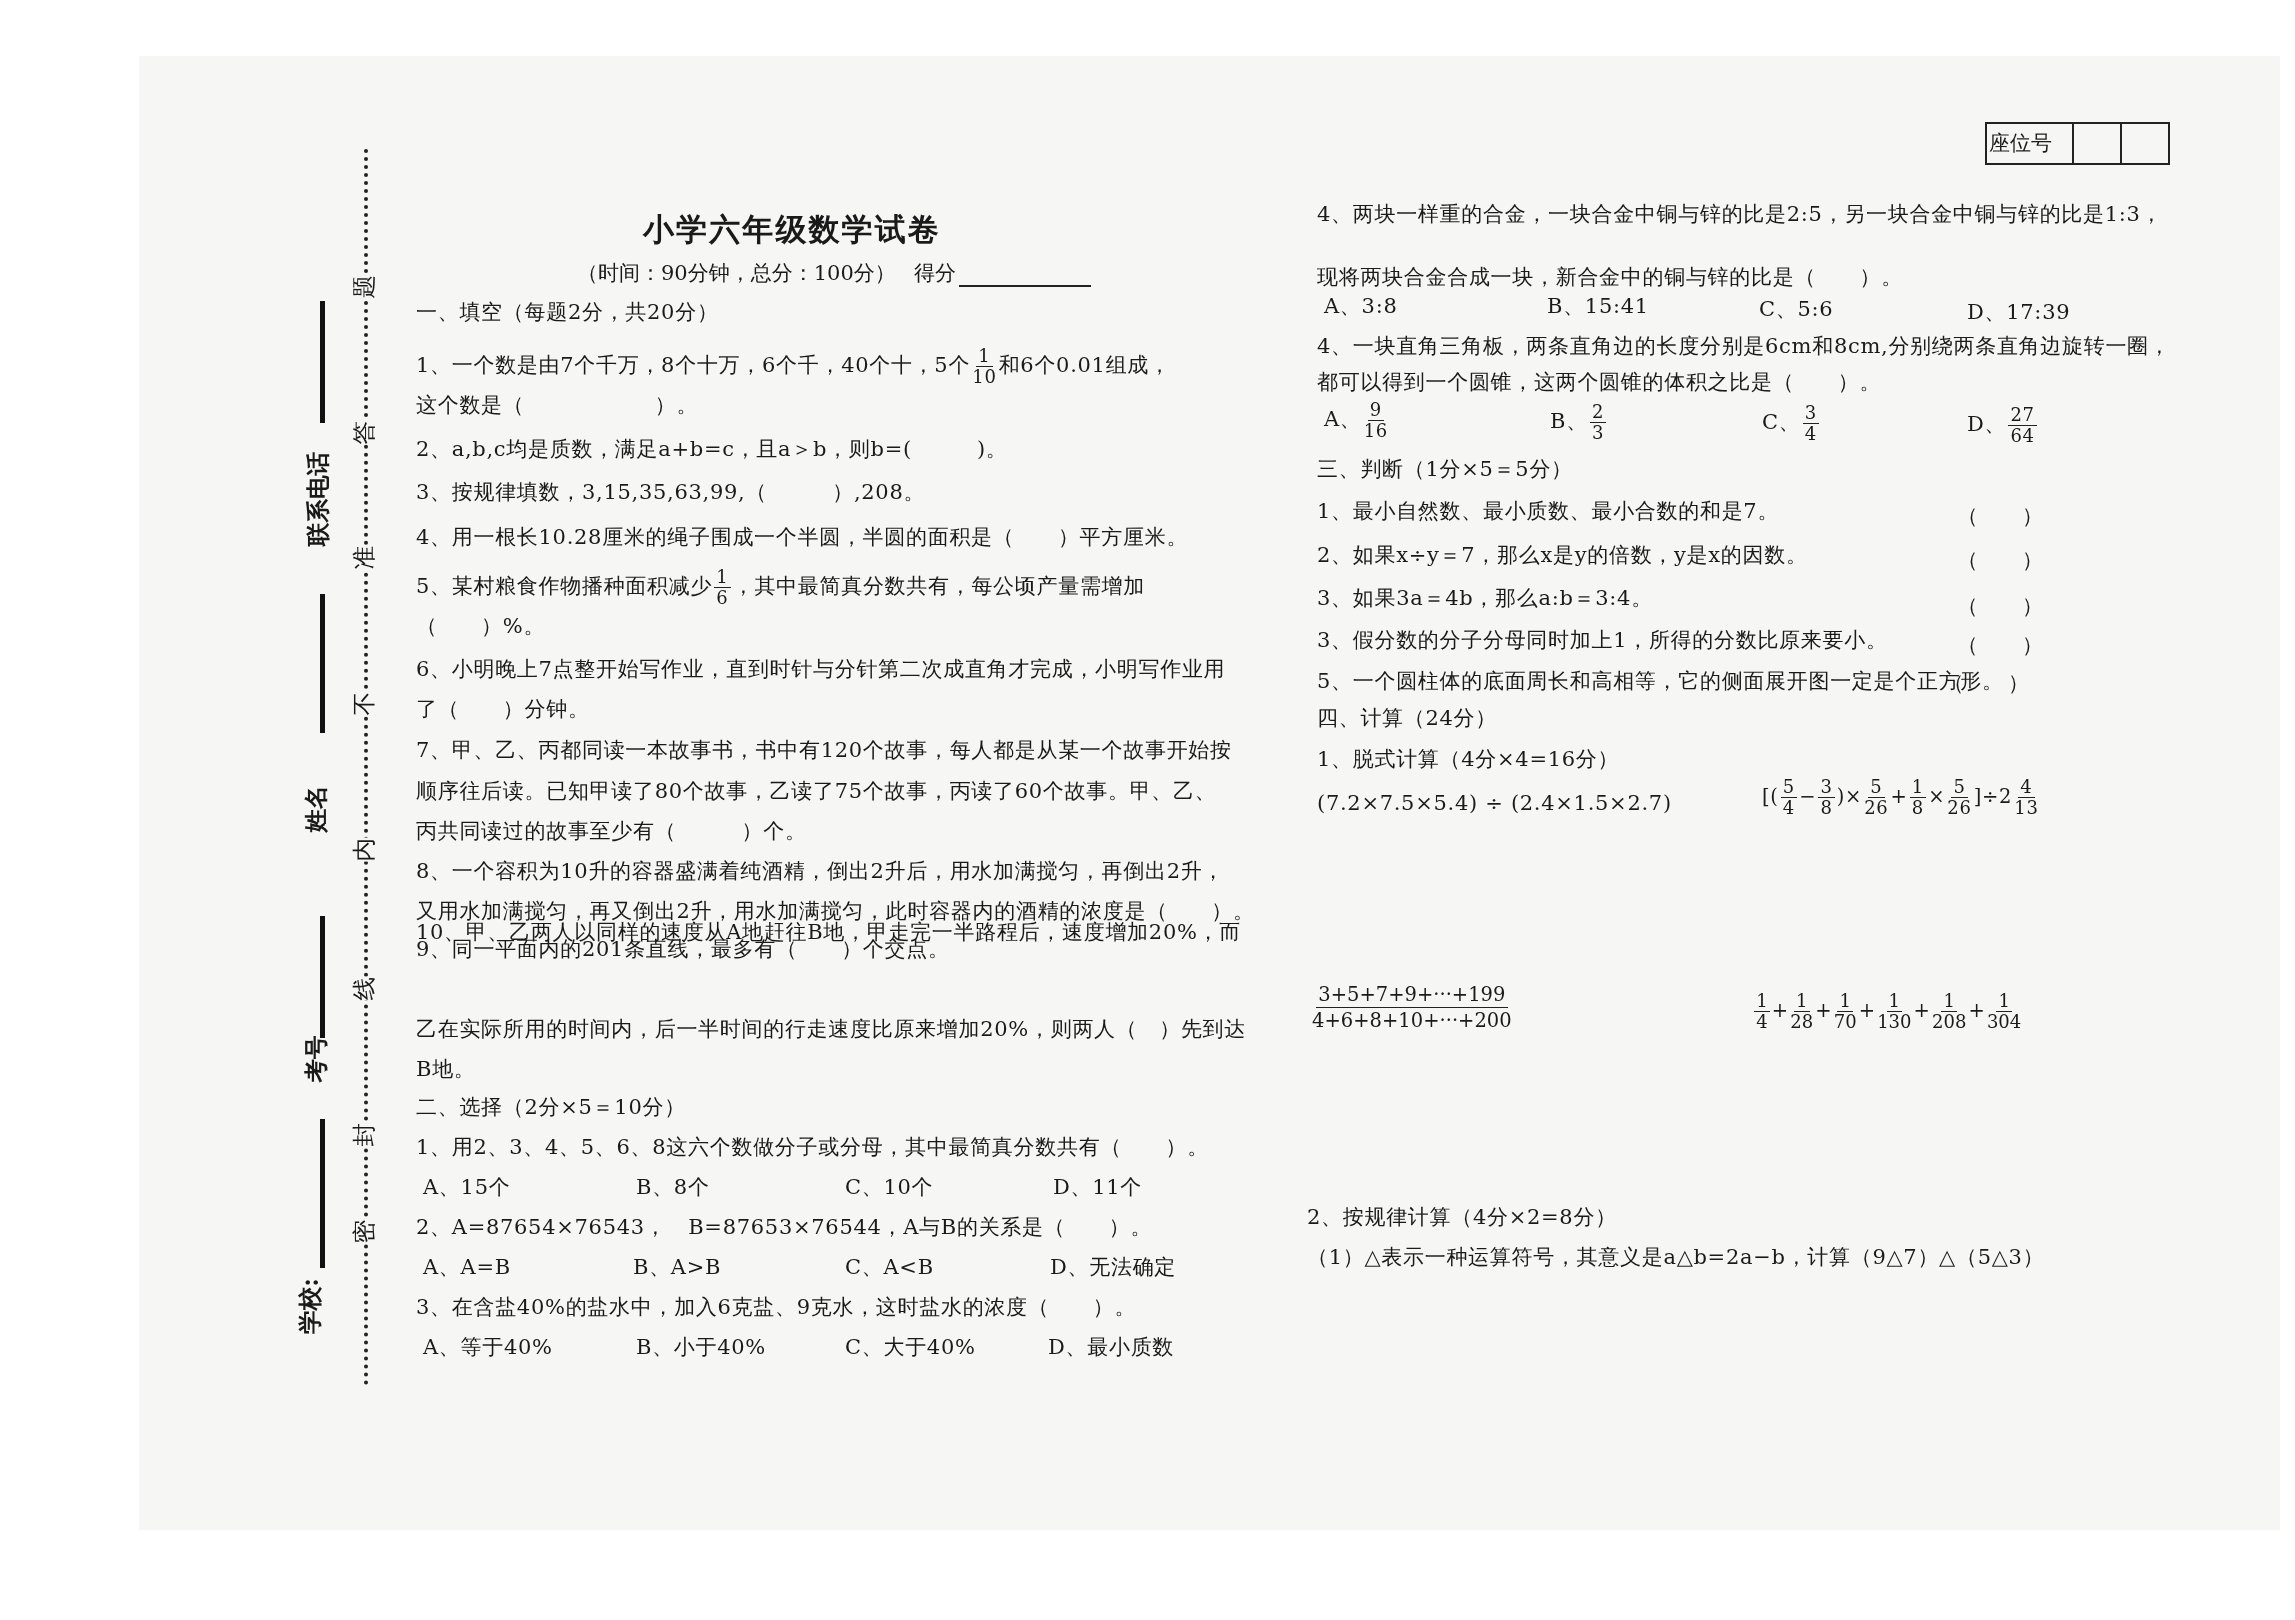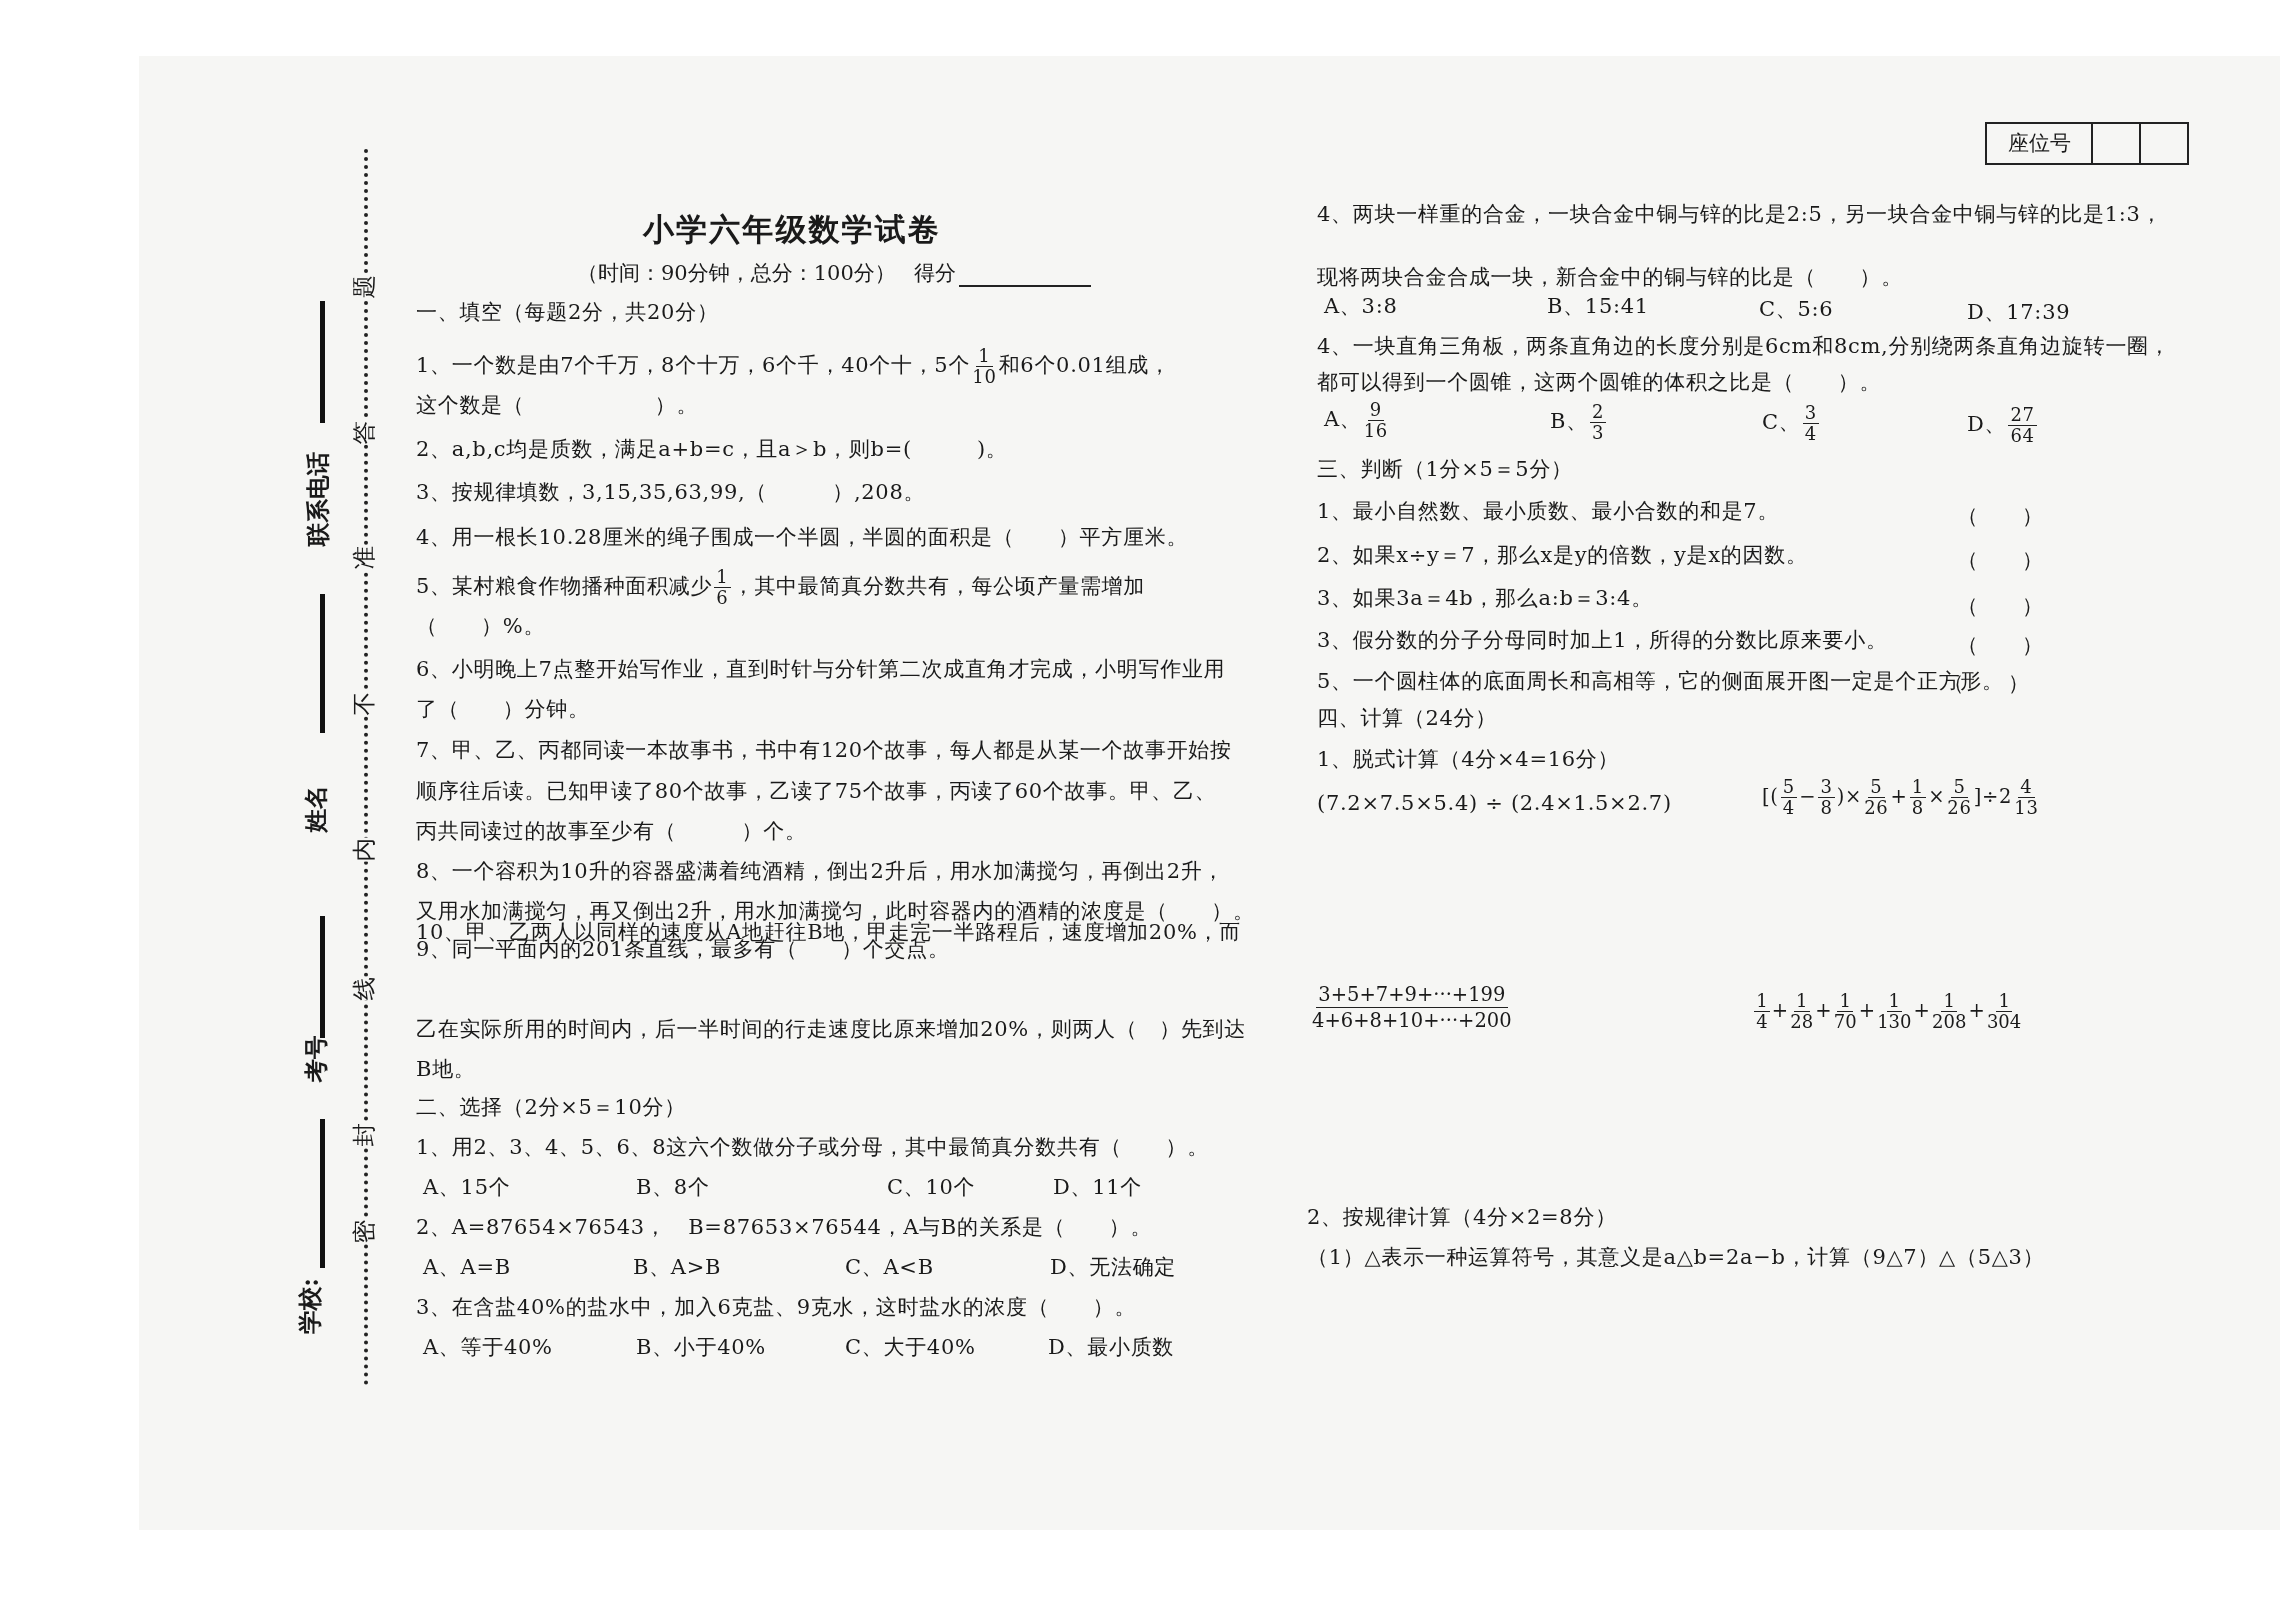--- a/index.html
+++ b/index.html
@@ -13,21 +13,21 @@
   .sub { font-size:21px; }
   .score-line { display:inline-block; width:132px; border-bottom:2.1px solid #222; height:21px; vertical-align:bottom; margin-left:2.8px; }
   
   .seal-line { position:absolute; left:364px; top:149px; height:1237px; border-left:4.2px dotted #222; }
   .seal-char { position:absolute; left:353px; font-size:23.6px; background:#f6f6f4; transform:rotate(-90deg); line-height:23.6px; }
   .field-label { position:absolute; left:292px; font-size:23.6px; font-weight:bold; transform:rotate(-90deg); transform-origin:center; }
   .field-rule { position:absolute; left:320px; width:4.9px; background:#111; }
   
   .seat { position:absolute; left:1985px; top:122px; height:39px; border:2.1px solid #222; display:flex; }
   .seat div { border-right:2.1px solid #222; }
-  .seat .lbl { width:83px; font-size:21px; line-height:39px; padding-left:21px; }
+  .seat .lbl { width:83px; font-size:21px; line-height:39px; padding-left:2px; }
   .seat .cell { width:46px; }
   .seat .cell:last-child { border-right:none; }
   
   .frac { display:inline-flex; flex-direction:column; align-items:center; vertical-align:middle; font-size:18px; line-height:19.5px; margin:0 2.1px; }
   .frac .n { border-bottom:1.4px solid #222; padding:0 2.1px; }
 </style>
 </head>
 <body>
 
 <div class="paper"></div>
@@ -90,21 +90,21 @@
 <div class="abs txt" style="left:416px; top:897px">又用水加满搅匀，再又倒出2升，用水加满搅匀，此时容器内的酒精的浓度是（　　）。</div>
 <div class="abs txt" style="left:416px; top:935px">9、同一平面内的201条直线，最多有（　　）个交点。</div>
 <div class="abs txt" style="left:416px; top:918px">10、甲、乙两人以同样的速度从A地赶往B地，甲走完一半路程后，速度增加20%，而</div>
 <div class="abs txt" style="left:416px; top:1015px">乙在实际所用的时间内，后一半时间的行走速度比原来增加20%，则两人（　）先到达</div>
 <div class="abs txt" style="left:416px; top:1055px">B地。</div>
 
 <div class="abs txt" style="left:416px; top:1093px">二、选择（2分×5＝10分）</div>
 <div class="abs txt" style="left:416px; top:1133px">1、用2、3、4、5、6、8这六个数做分子或分母，其中最简真分数共有（　　）。</div>
 <div class="abs txt" style="left:423px; top:1173px">A、15个</div>
 <div class="abs txt" style="left:636px; top:1173px">B、8个</div>
-<div class="abs txt" style="left:887px; top:1173px">C、10个</div>
+<div class="abs txt" style="left:845px; top:1173px">C、10个</div>
 <div class="abs txt" style="left:1053px; top:1173px">D、11个</div>
 <div class="abs txt" style="left:416px; top:1213px">2、A=87654×76543，　B=87653×76544，A与B的关系是（　　）。</div>
 <div class="abs txt" style="left:423px; top:1253px">A、A=B</div>
 <div class="abs txt" style="left:633px; top:1253px">B、A&gt;B</div>
 <div class="abs txt" style="left:845px; top:1253px">C、A&lt;B</div>
 <div class="abs txt" style="left:1050px; top:1253px">D、无法确定</div>
 <div class="abs txt" style="left:416px; top:1293px">3、在含盐40%的盐水中，加入6克盐、9克水，这时盐水的浓度（　　）。</div>
 <div class="abs txt" style="left:423px; top:1333px">A、等于40%</div>
 <div class="abs txt" style="left:636px; top:1333px">B、小于40%</div>
 <div class="abs txt" style="left:845px; top:1333px">C、大于40%</div>

